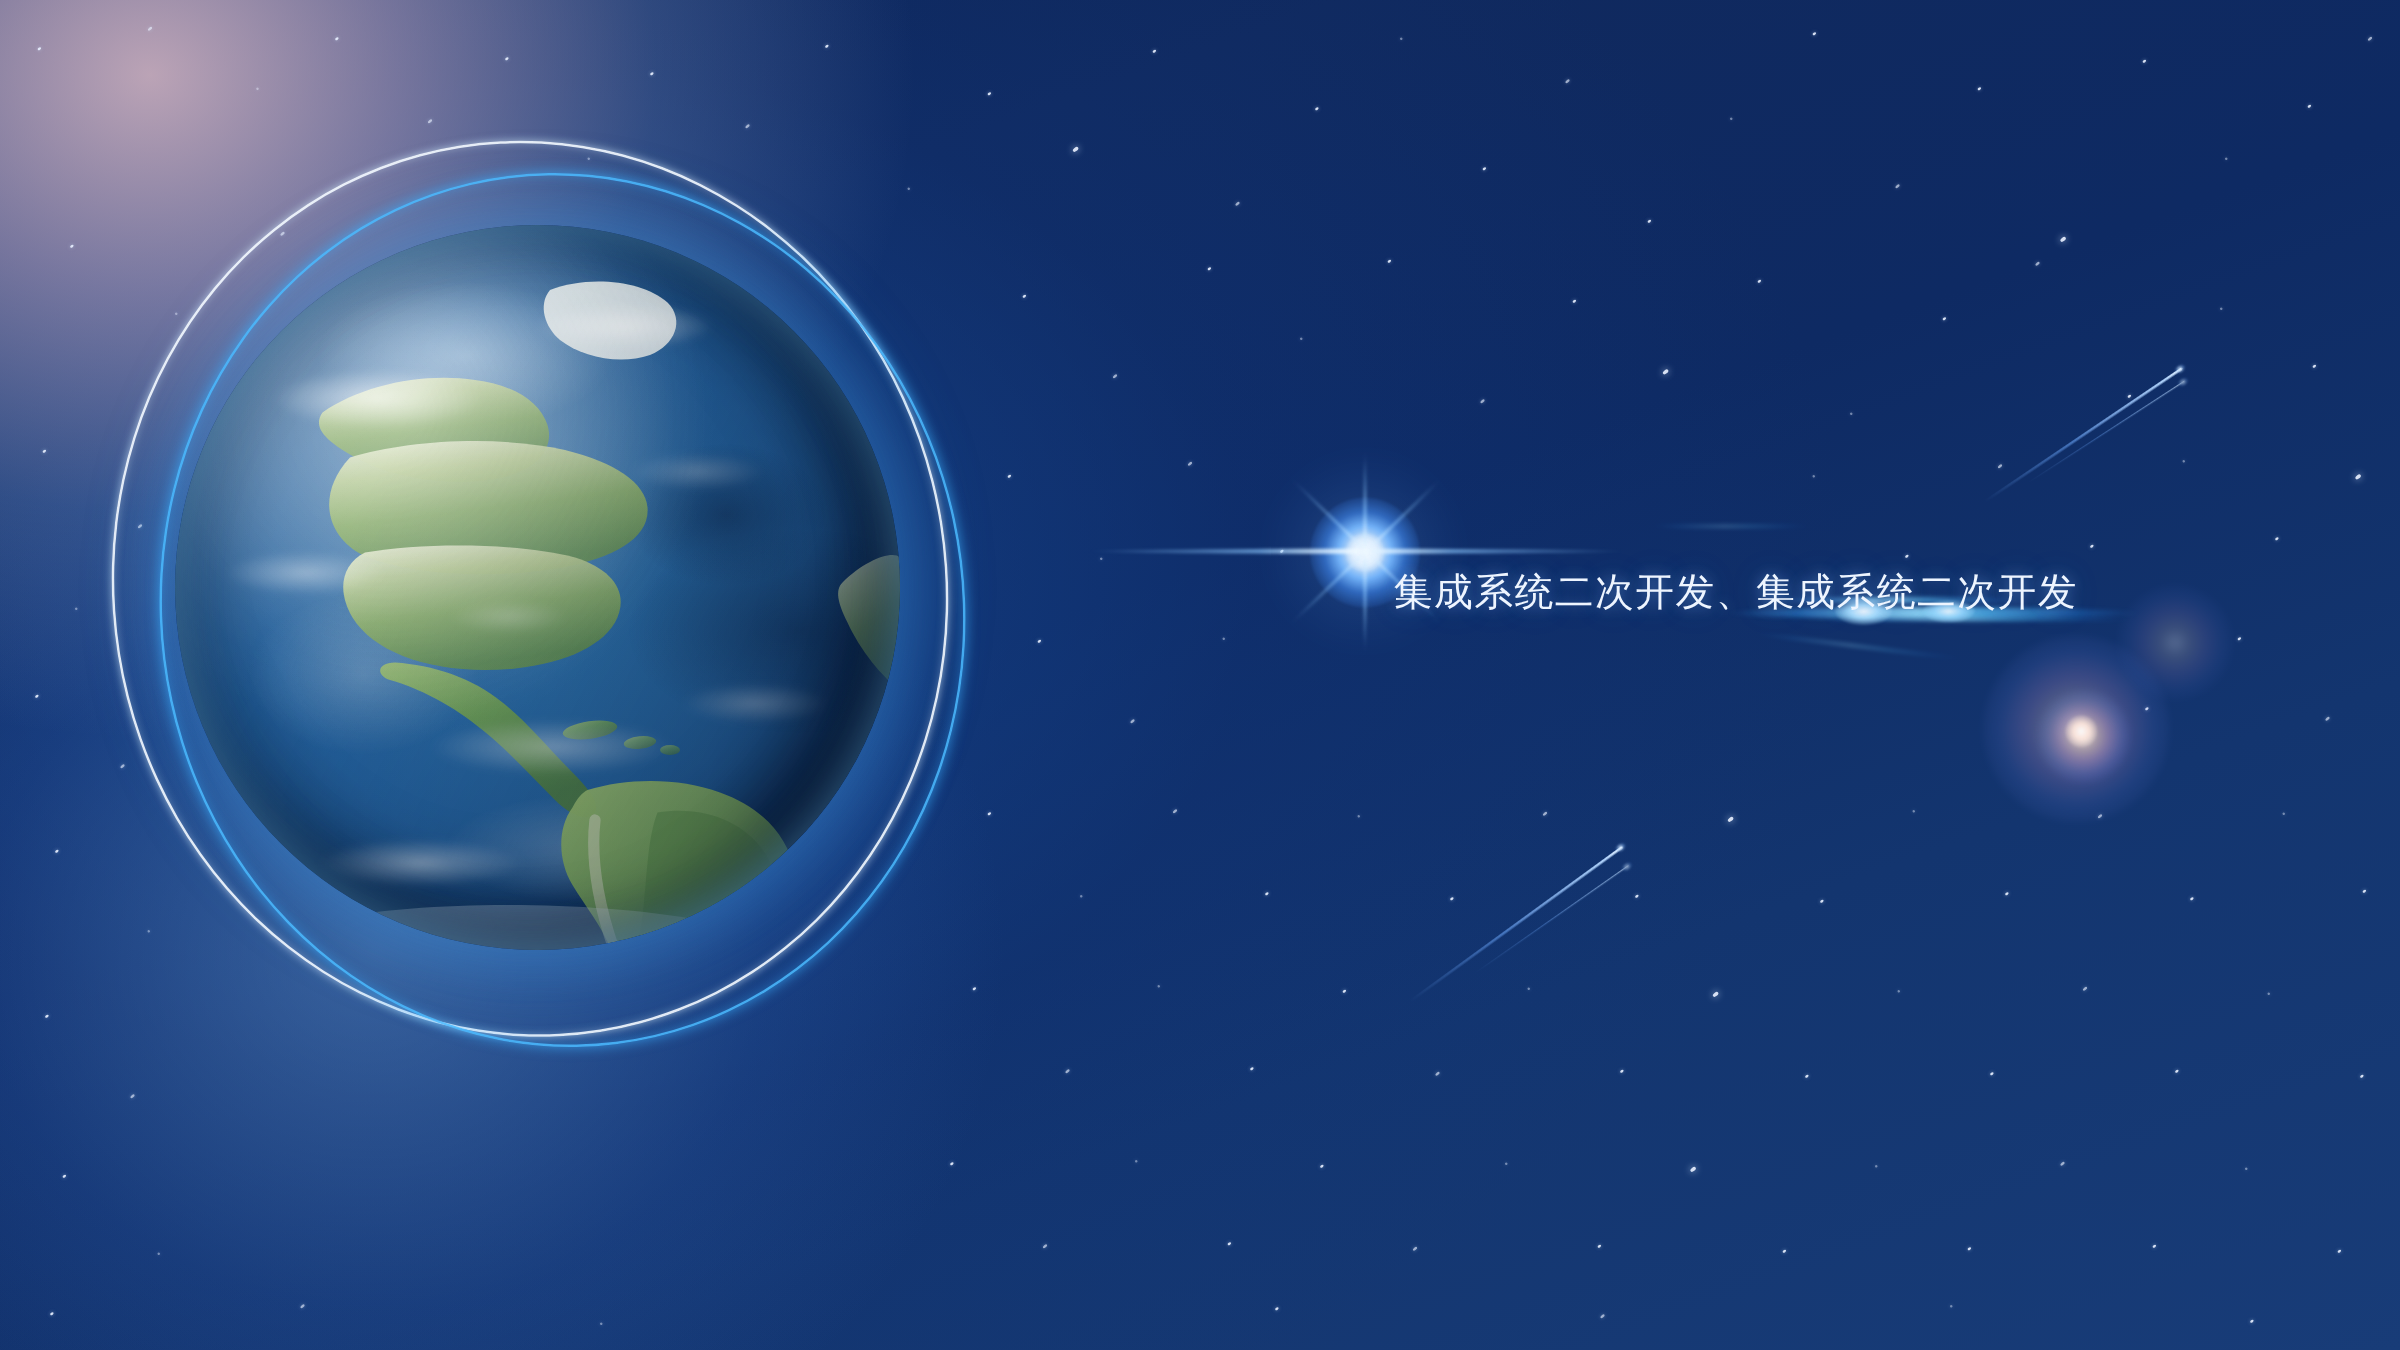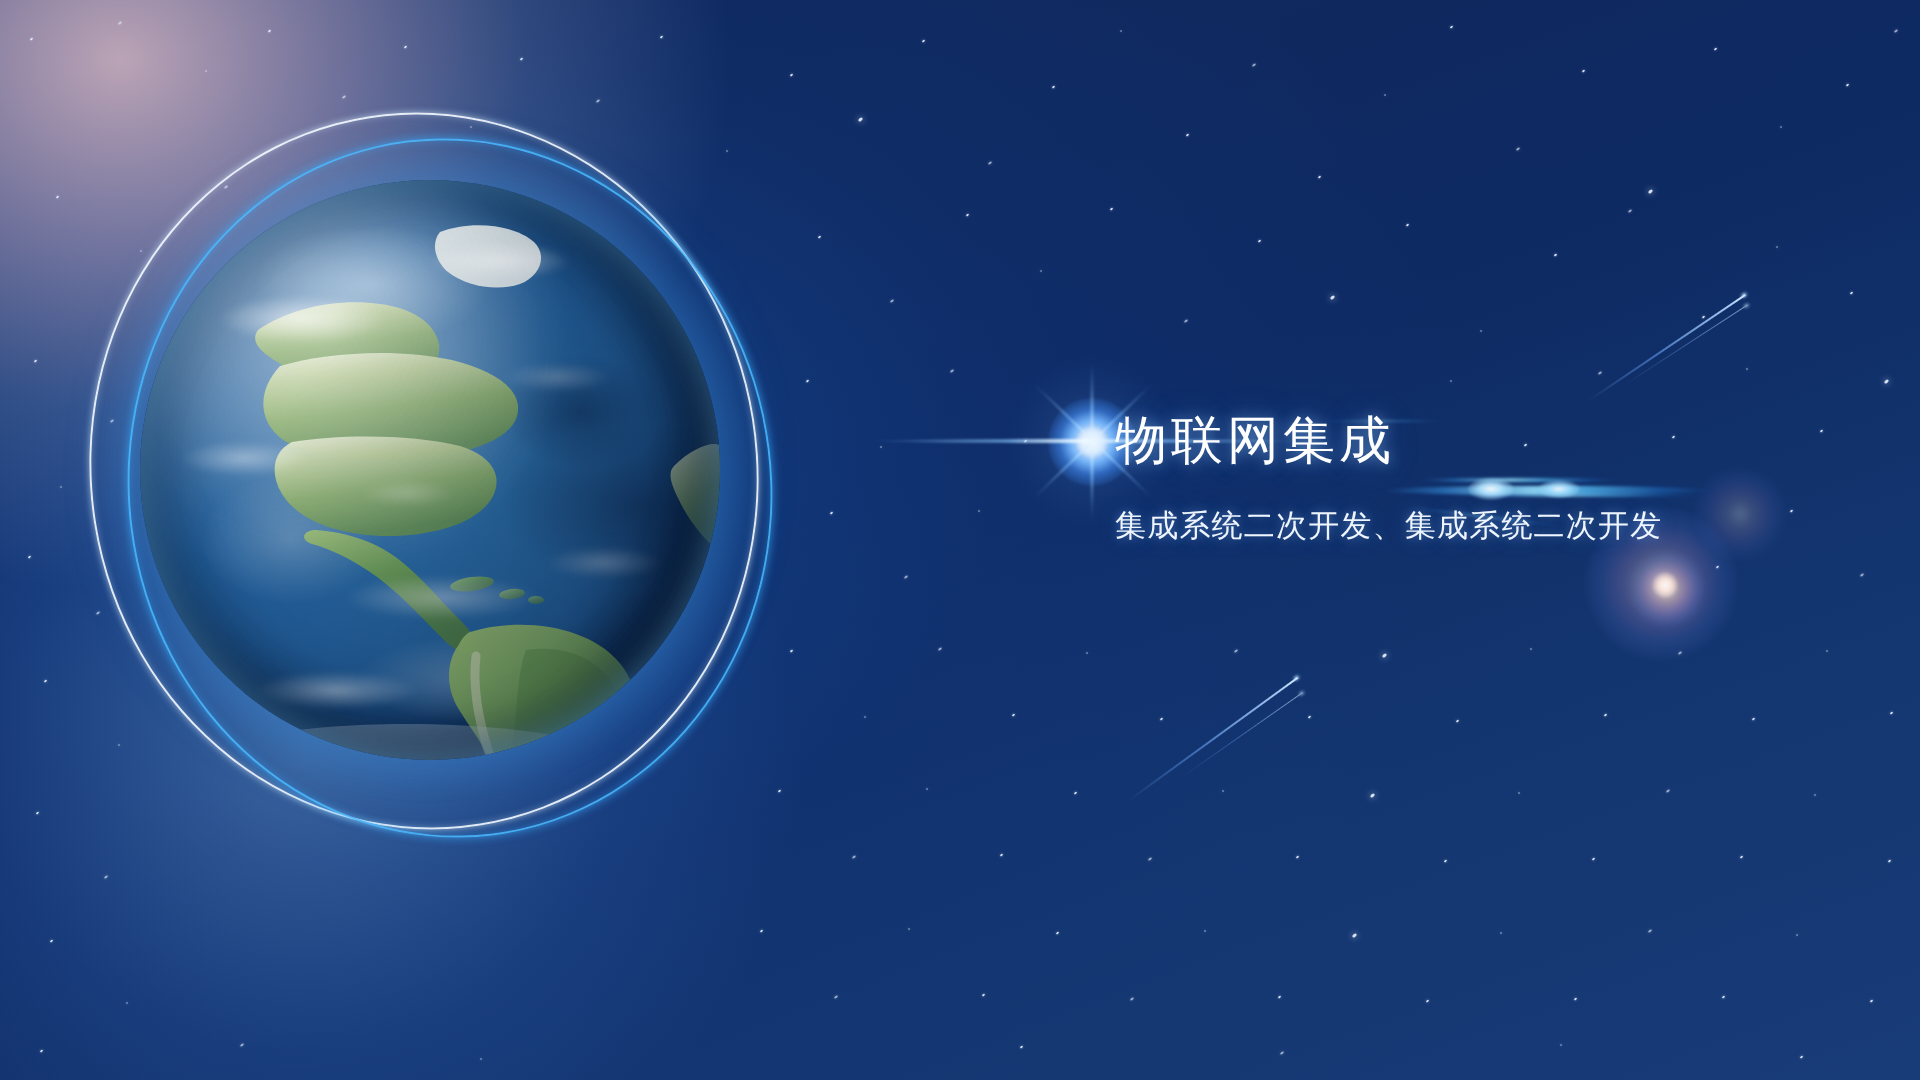--- a/index.html
+++ b/index.html
@@ -416,19 +416,18 @@
 
   <div>
     <div class="warm-flare" style="left:1586px; top:508px; width:150px; height:150px; opacity:.55;"></div>
     <div class="warm-flare" style="left:1630px; top:552px; width:74px; height:74px; opacity:.85;"></div>
     <div class="warm-flare" style="left:1694px; top:468px; width:92px; height:92px; opacity:.30;"></div>
     <div class="flare-core" style="left:1652px; top:572px; width:26px; height:26px; opacity:.9;
          background:radial-gradient(circle,#ffffff 0%,#ffe8de 32%,rgba(200,160,240,0) 76%);"></div>
   </div>
 
   <div class="copy">
-    <div class="title">物联网集成</div>
     <div class="subs">
       <div class="sub">集成系统二次开发、集成系统二次开发</div>
     </div>
   </div>
 
 </div>
 
 </body></html>

